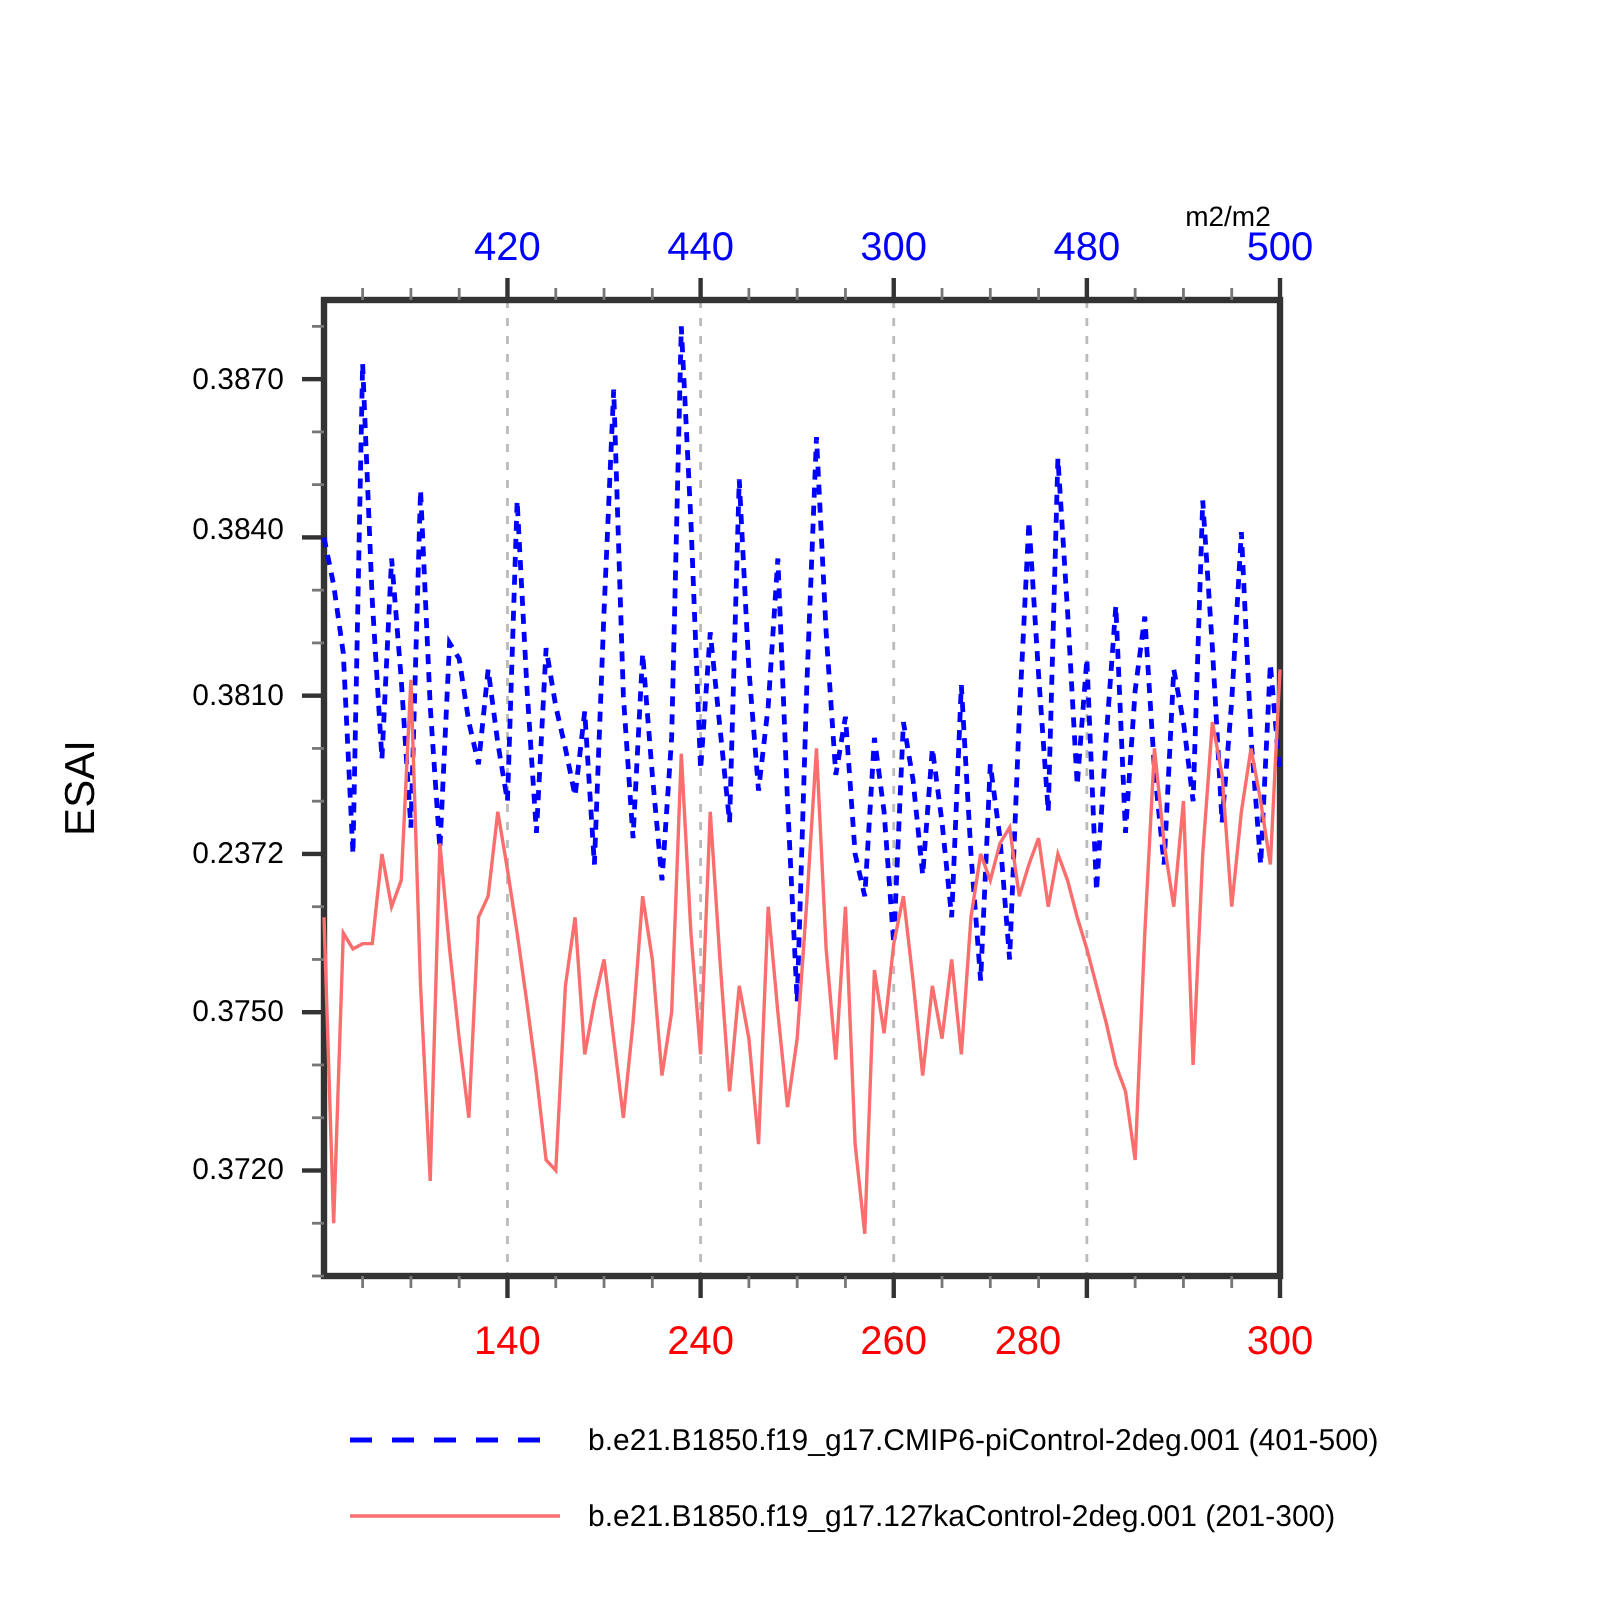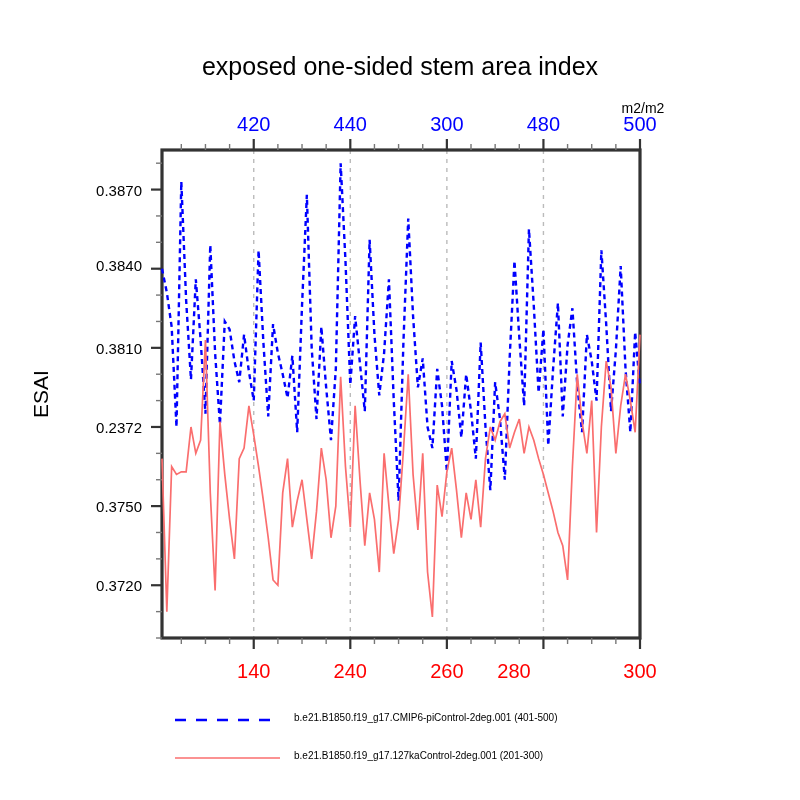--- a/index.html
+++ b/index.html
@@ -25,21 +25,21 @@
     left: 0;
     top: 52px;
     width: 800px;
     text-align: center;
     font-size: 25px;
     color: #000000;
     letter-spacing: 0px;
   }
   .units-label {
     position: absolute;
-    left: 593px;
+    left: 564px;
     top: 100px;
     width: 100px;
     text-align: center;
     font-size: 14px;
     color: #000000;
   }
   .y-axis-title {
     position: absolute;
     left: -9px;
     top: 382px;
@@ -73,32 +73,31 @@
     white-space: nowrap;
     right: 0;
   }
   .y-tick-wrap {
     position: absolute;
     left: 40px;
     width: 102px;
   }
   .legend-label {
     position: absolute;
-    font-size: 10px;
+    font-size: 15px;
     color: #000000;
     white-space: nowrap;
   }
   svg { display: block; }
 </style>
 </head>
 <body>
 
 <div id="page">
 
-  <div class="plot-title">exposed one-sided stem area index</div>
 
   <div class="units-label">m2/m2</div>
 
   <div class="y-axis-title">ESAI</div>
 
   <div id="axis-labels">
       <div class="top-tick-label" style="left: 253.737px; top: 113px;">420</div>
       <div class="top-tick-label" style="left: 350.303px; top: 113px;">440</div>
       <div class="top-tick-label" style="left: 446.869px; top: 113px;">300</div>
       <div class="top-tick-label" style="left: 543.434px; top: 113px;">480</div>

